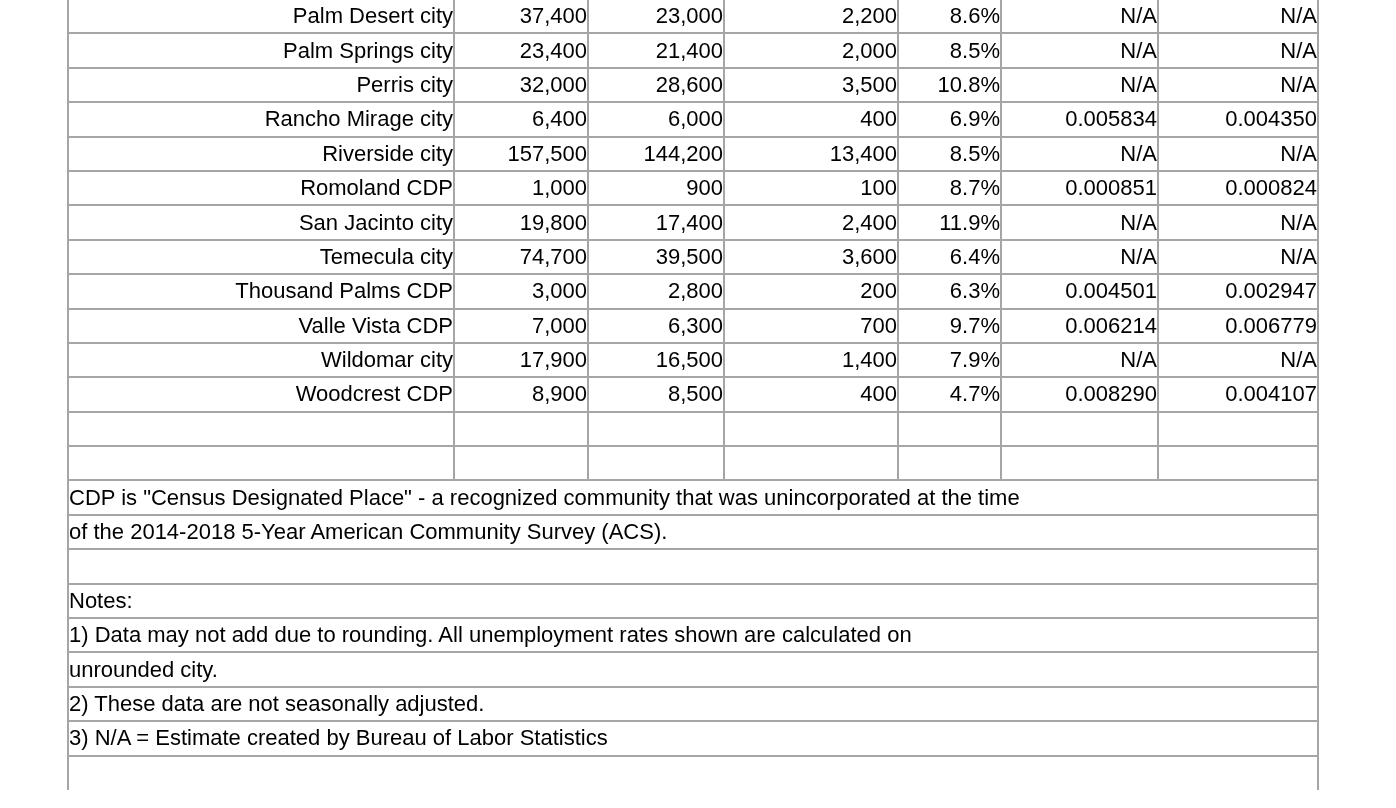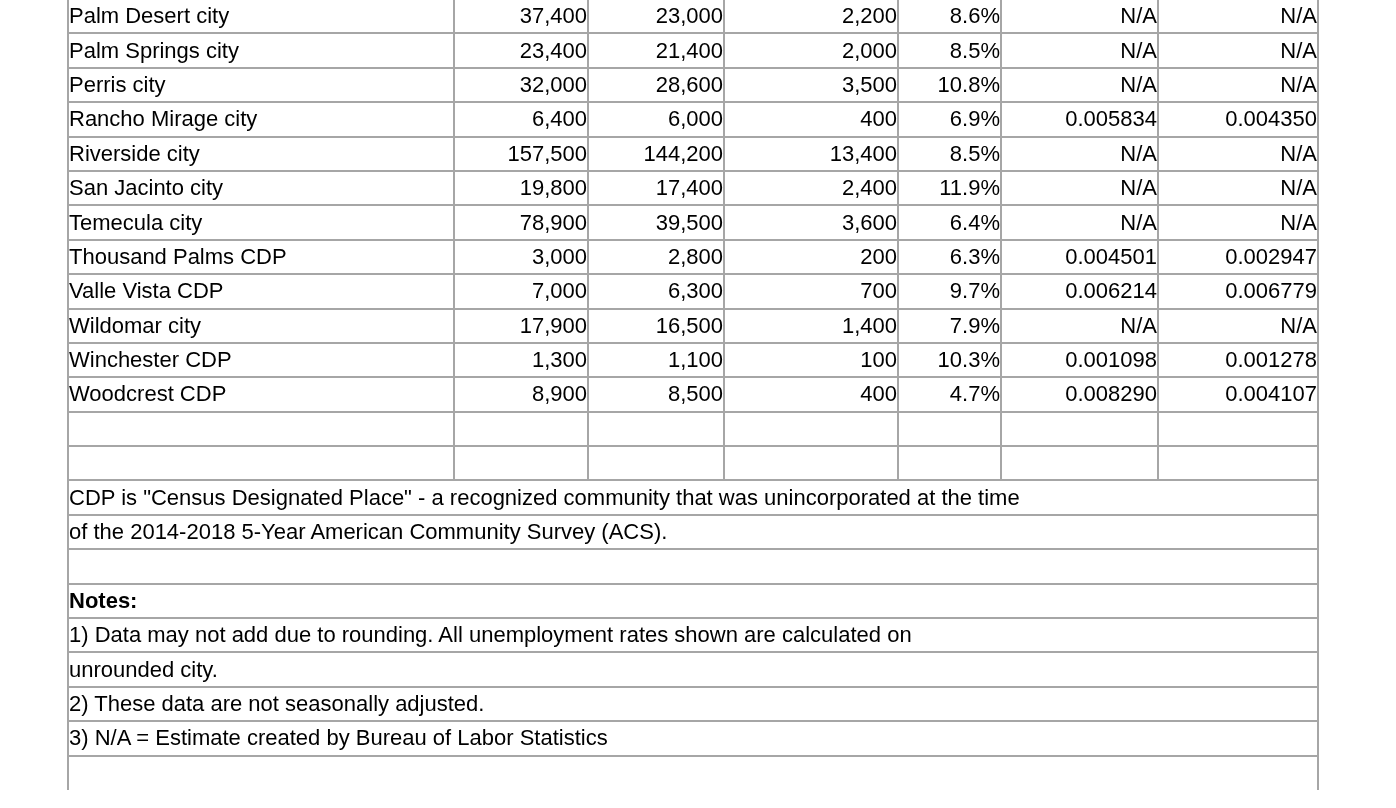--- a/index.html
+++ b/index.html
@@ -29,37 +29,37 @@
     color: #000000;
     padding: 0;
     vertical-align: middle;
     overflow: hidden;
     white-space: nowrap;
   }
   td.gridcell {
     border: 2px solid #a6a6a6;
   }
   td.name {
-    text-align: left;
+    text-align: right;
     padding-left: 6px;
   }
   td.num {
     text-align: right;
     padding-right: 8px;
   }
   td.note {
     border-left: 2px solid #a6a6a6;
     border-right: 2px solid #a6a6a6;
     border-bottom: 2px solid #a6a6a6;
     text-align: left;
     padding-left: 6px;
     white-space: pre;
   }
   td.note.bold {
-    font-weight: bold;
+    font-weight: normal;
   }
   tr.partial {
     height: 40px;
   }
   tr.partial td.note {
     border-bottom: none;
   }
 </style>
 </head>
 <body>
@@ -115,31 +115,40 @@
         <tr>
           <td class="gridcell name">Riverside city</td>
           <td class="gridcell num">157,500</td>
           <td class="gridcell num">144,200</td>
           <td class="gridcell num">13,400</td>
           <td class="gridcell num">8.5%</td>
           <td class="gridcell num">N/A</td>
           <td class="gridcell num">N/A</td>
         </tr>
         <tr>
+          <td class="gridcell name">Romoland CDP</td>
+          <td class="gridcell num">1,000</td>
+          <td class="gridcell num">900</td>
+          <td class="gridcell num">100</td>
+          <td class="gridcell num">8.7%</td>
+          <td class="gridcell num">0.000851</td>
+          <td class="gridcell num">0.000824</td>
+        </tr>
+        <tr>
           <td class="gridcell name">San Jacinto city</td>
           <td class="gridcell num">19,800</td>
           <td class="gridcell num">17,400</td>
           <td class="gridcell num">2,400</td>
           <td class="gridcell num">11.9%</td>
           <td class="gridcell num">N/A</td>
           <td class="gridcell num">N/A</td>
         </tr>
         <tr>
           <td class="gridcell name">Temecula city</td>
-          <td class="gridcell num">78,900</td>
+          <td class="gridcell num">74,700</td>
           <td class="gridcell num">39,500</td>
           <td class="gridcell num">3,600</td>
           <td class="gridcell num">6.4%</td>
           <td class="gridcell num">N/A</td>
           <td class="gridcell num">N/A</td>
         </tr>
         <tr>
           <td class="gridcell name">Thousand Palms CDP</td>
           <td class="gridcell num">3,000</td>
           <td class="gridcell num">2,800</td>
@@ -160,29 +169,20 @@
         <tr>
           <td class="gridcell name">Wildomar city</td>
           <td class="gridcell num">17,900</td>
           <td class="gridcell num">16,500</td>
           <td class="gridcell num">1,400</td>
           <td class="gridcell num">7.9%</td>
           <td class="gridcell num">N/A</td>
           <td class="gridcell num">N/A</td>
         </tr>
         <tr>
-          <td class="gridcell name">Winchester CDP</td>
-          <td class="gridcell num">1,300</td>
-          <td class="gridcell num">1,100</td>
-          <td class="gridcell num">100</td>
-          <td class="gridcell num">10.3%</td>
-          <td class="gridcell num">0.001098</td>
-          <td class="gridcell num">0.001278</td>
-        </tr>
-        <tr>
           <td class="gridcell name">Woodcrest CDP</td>
           <td class="gridcell num">8,900</td>
           <td class="gridcell num">8,500</td>
           <td class="gridcell num">400</td>
           <td class="gridcell num">4.7%</td>
           <td class="gridcell num">0.008290</td>
           <td class="gridcell num">0.004107</td>
         </tr>
         <tr>
           <td class="gridcell"></td>

